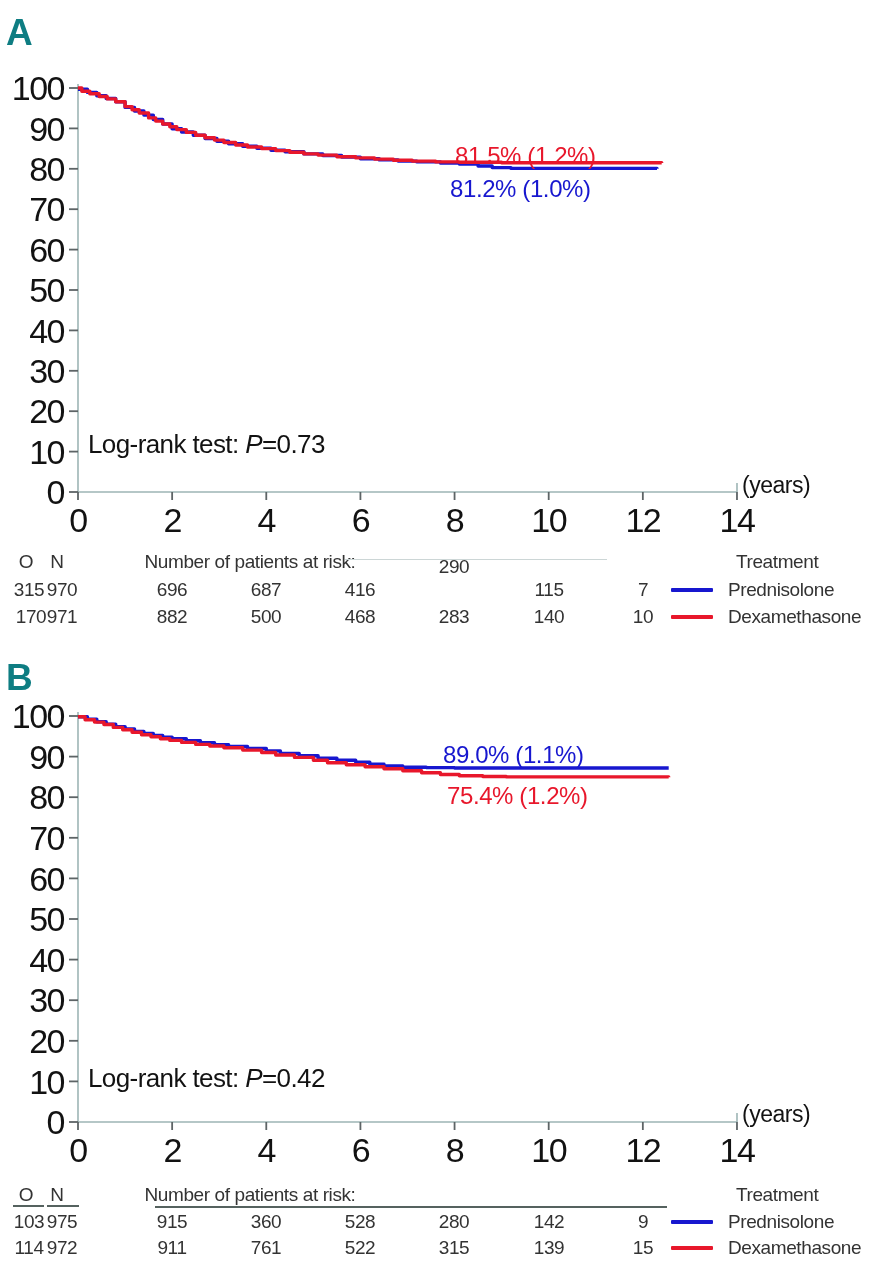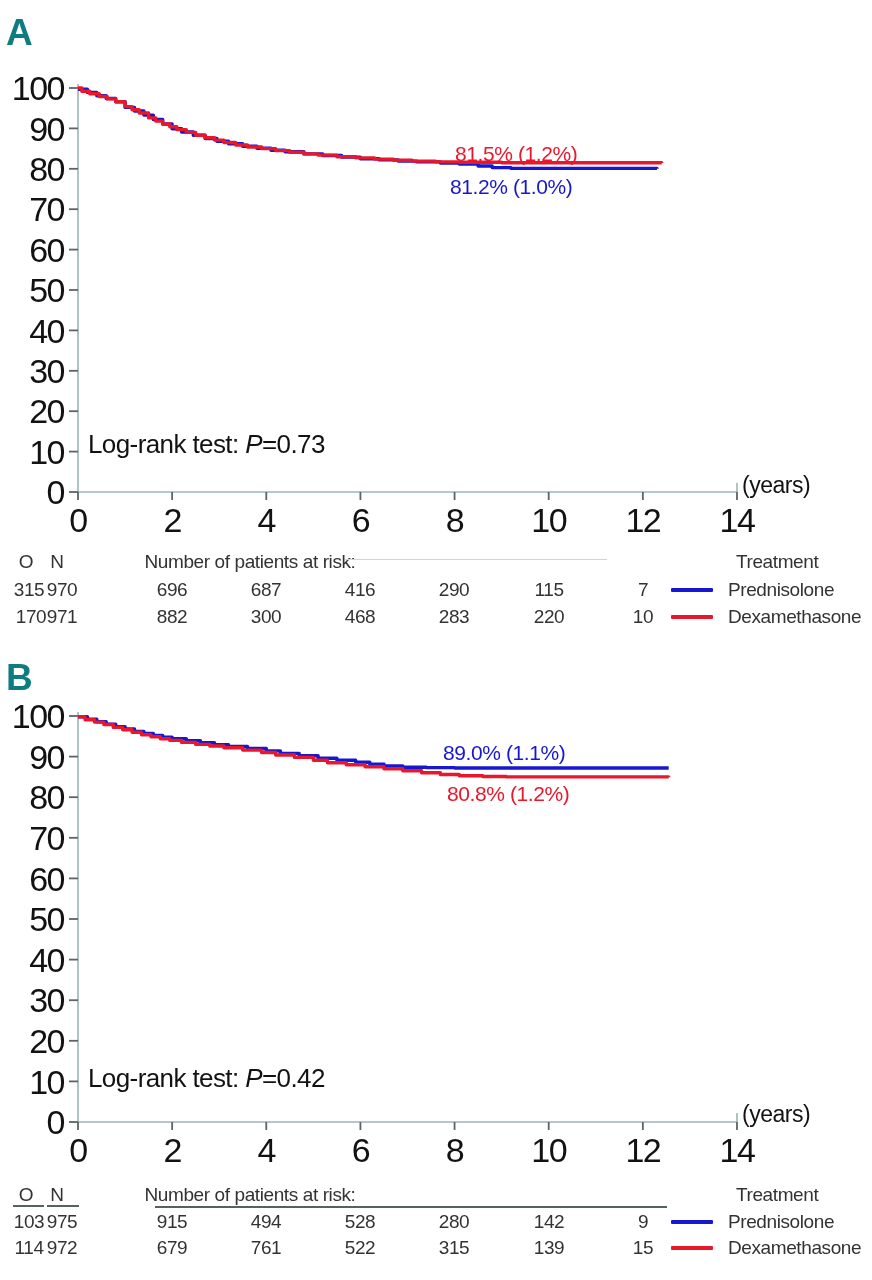--- a/index.html
+++ b/index.html
@@ -5,21 +5,21 @@
   html,body{margin:0;padding:0;background:#fff;}
   #page{position:relative;width:872px;height:1280px;background:#ffffff;overflow:hidden;
         font-family:"Liberation Sans",sans-serif;color:#121212;}
   .abs{position:absolute;white-space:nowrap;}
   #km-svg{position:absolute;left:0;top:0;width:872px;height:1280px;}
   .axis{stroke:var(--c-axis);stroke-width:1.6;}
   .tick{stroke:var(--c-tick);stroke-width:1.8;}
   .ticklabel{font-size:34px;fill:#121212;font-family:"Liberation Sans",sans-serif;letter-spacing:-1.5px;}
   .curve{fill:none;stroke-width:3.4;stroke-linejoin:round;}
   .panel-label{font-size:37px;font-weight:bold;color:var(--c-panel);letter-spacing:-1px;}
-  .annotation{font-size:21px;letter-spacing:-0.4px;}
+  .annotation{font-size:24px;letter-spacing:-0.4px;}
   .logrank{font-size:26px;color:#121212;letter-spacing:-0.6px;}
   .logrank .p{font-style:italic;}
   .years{font-size:23px;color:#121212;letter-spacing:-0.5px;}
   .rt{font-size:19px;color:#333333;letter-spacing:-0.4px;}
   .rt-c{transform:translateX(-50%);}
   .legend-line{height:4px;width:42px;border-radius:1px;}
   .rule{height:2px;background:#55625f;}
   .rule-faint{height:1px;background:#ccd6d6;}
   .c-prednisolone{color:var(--c-prednisolone);}
   .c-dexamethasone{color:var(--c-dexamethasone);}
@@ -136,78 +136,78 @@
       <span class="abs rt rt-c" style="left:250px;top:551px">Number of patients at risk:</span>
       <span class="abs rt" style="left:736px;top:551px">Treatment</span>
       <div class="abs rule-faint" style="left:345px;top:559px;width:262px"></div>
 
       <div>
         <span class="abs rt rt-c" style="left:29px;top:579px">315</span>
         <span class="abs rt rt-c" style="left:62px;top:579px">970</span>
         <span class="abs rt rt-c" style="left:172px;top:579px">696</span>
         <span class="abs rt rt-c" style="left:266px;top:579px">687</span>
         <span class="abs rt rt-c" style="left:360px;top:579px">416</span>
-        <span class="abs rt rt-c" style="left:454px;top:579px">290</span>
+        <span class="abs rt rt-c" style="left:454px;top:556px">290</span>
         <span class="abs rt rt-c" style="left:549px;top:579px">115</span>
         <span class="abs rt rt-c" style="left:643px;top:579px">7</span>
         <span class="abs legend-line bg-prednisolone" style="left:671px;top:588px"></span>
         <span class="abs rt" style="left:728px;top:579px">Prednisolone</span>
       </div>
 
       <div>
         <span class="abs rt rt-c" style="left:31px;top:606px">170</span>
         <span class="abs rt rt-c" style="left:62px;top:606px">971</span>
         <span class="abs rt rt-c" style="left:172px;top:606px">882</span>
-        <span class="abs rt rt-c" style="left:266px;top:606px">300</span>
+        <span class="abs rt rt-c" style="left:266px;top:606px">500</span>
         <span class="abs rt rt-c" style="left:360px;top:606px">468</span>
         <span class="abs rt rt-c" style="left:454px;top:606px">283</span>
-        <span class="abs rt rt-c" style="left:549px;top:606px">220</span>
+        <span class="abs rt rt-c" style="left:549px;top:606px">140</span>
         <span class="abs rt rt-c" style="left:643px;top:606px">10</span>
         <span class="abs legend-line bg-dexamethasone" style="left:671px;top:615px"></span>
         <span class="abs rt" style="left:728px;top:606px">Dexamethasone</span>
       </div>
     </div>
   </section>
 
   <section>
     <div class="abs panel-label" style="left:6px;top:657px">B</div>
 
     <div class="abs annotation c-prednisolone" style="left:443px;top:741px">89.0% (1.1%)</div>
-    <div class="abs annotation c-dexamethasone" style="left:447px;top:782px">80.8% (1.2%)</div>
+    <div class="abs annotation c-dexamethasone" style="left:447px;top:782px">75.4% (1.2%)</div>
 
     <div class="abs logrank" style="left:88px;top:1063px"><span>Log-rank test: </span><span class="p">P</span><span>=0.42</span></div>
 
     <div class="abs years" style="left:742px;top:1101px">(years)</div>
 
     <div>
       <span class="abs rt rt-c" style="left:26px;top:1184px">O</span>
       <span class="abs rt rt-c" style="left:57px;top:1184px">N</span>
       <span class="abs rt rt-c" style="left:250px;top:1184px">Number of patients at risk:</span>
       <span class="abs rt" style="left:736px;top:1184px">Treatment</span>
       <div class="abs rule" style="left:13px;top:1205px;width:31px"></div>
       <div class="abs rule" style="left:47px;top:1205px;width:32px"></div>
       <div class="abs rule" style="left:155px;top:1206px;width:512px"></div>
 
       <div>
         <span class="abs rt rt-c" style="left:29px;top:1211px">103</span>
         <span class="abs rt rt-c" style="left:62px;top:1211px">975</span>
         <span class="abs rt rt-c" style="left:172px;top:1211px">915</span>
-        <span class="abs rt rt-c" style="left:266px;top:1211px">494</span>
+        <span class="abs rt rt-c" style="left:266px;top:1211px">360</span>
         <span class="abs rt rt-c" style="left:360px;top:1211px">528</span>
         <span class="abs rt rt-c" style="left:454px;top:1211px">280</span>
         <span class="abs rt rt-c" style="left:549px;top:1211px">142</span>
         <span class="abs rt rt-c" style="left:643px;top:1211px">9</span>
         <span class="abs legend-line bg-prednisolone" style="left:671px;top:1220px"></span>
         <span class="abs rt" style="left:728px;top:1211px">Prednisolone</span>
       </div>
 
       <div>
         <span class="abs rt rt-c" style="left:29px;top:1237px">114</span>
         <span class="abs rt rt-c" style="left:62px;top:1237px">972</span>
-        <span class="abs rt rt-c" style="left:172px;top:1237px">679</span>
+        <span class="abs rt rt-c" style="left:172px;top:1237px">911</span>
         <span class="abs rt rt-c" style="left:266px;top:1237px">761</span>
         <span class="abs rt rt-c" style="left:360px;top:1237px">522</span>
         <span class="abs rt rt-c" style="left:454px;top:1237px">315</span>
         <span class="abs rt rt-c" style="left:549px;top:1237px">139</span>
         <span class="abs rt rt-c" style="left:643px;top:1237px">15</span>
         <span class="abs legend-line bg-dexamethasone" style="left:671px;top:1246px"></span>
         <span class="abs rt" style="left:728px;top:1237px">Dexamethasone</span>
       </div>
     </div>
   </section>

